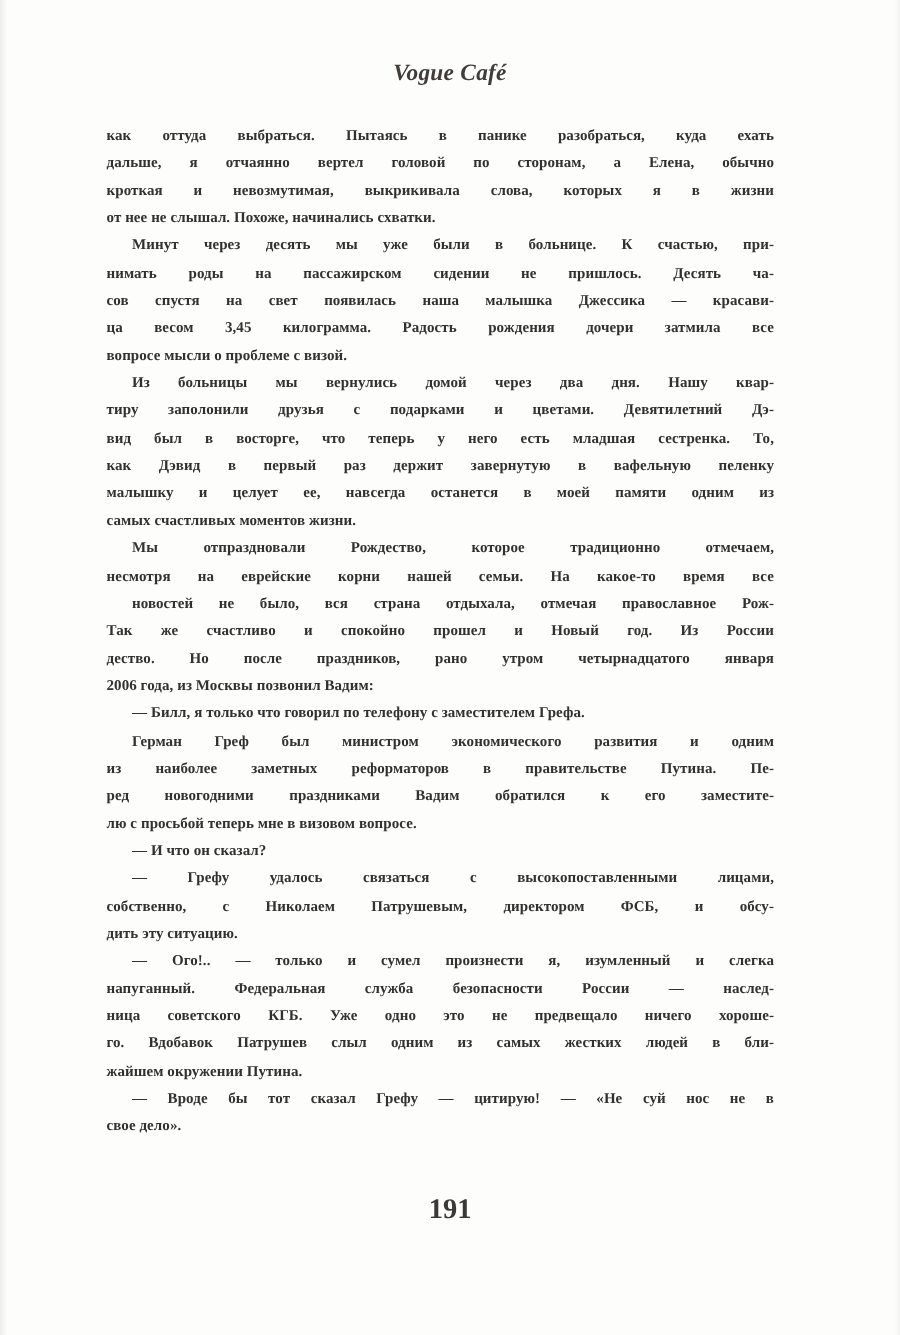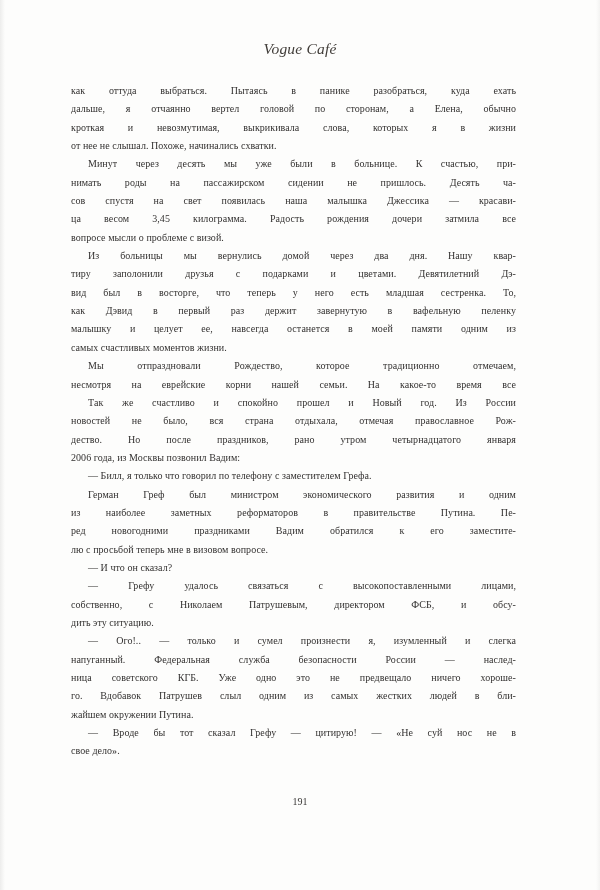--- a/index.html
+++ b/index.html
@@ -15,20 +15,21 @@
   }
   .page {
     position: relative;
     width: 600px;
     height: 890px;
     background: #fdfdfc;
     
     background-image:
       linear-gradient(to right, rgba(190,190,188,0.25) 0px, rgba(190,190,188,0.0) 5px),
       linear-gradient(to left, rgba(200,200,198,0.18) 0px, rgba(200,200,198,0.0) 4px);
+    font-weight: bold;
   }
   .running-header {
     position: absolute;
     top: 40px;
     left: 0;
     width: 600px;
     text-align: center;
     font-style: italic;
     font-size: 15.5px;
     letter-spacing: 0.2px;
@@ -58,21 +59,21 @@
   }
   .paragraph.indent .line:first-child {
     text-indent: 17px;
   }
   .page-number {
     position: absolute;
     top: 796px;
     left: 0;
     width: 600px;
     text-align: center;
-    font-size: 10px;
+    font-size: 19px;
     color: #3b3937;
     font-feature-settings: "onum" 1;
   }
 </style>
 </head>
 <body>
 
 <div class="page">
 
   <div class="running-header">Vogue Café</div>
@@ -97,22 +98,22 @@
         <div class="line">вид был в восторге, что теперь у него есть младшая сестренка. То,</div>
         <div class="line">как Дэвид в первый раз держит завернутую в вафельную пеленку</div>
         <div class="line">малышку и целует ее, навсегда останется в моей памяти одним из</div>
         <div class="line last">самых счастливых моментов жизни.</div>
       </div>
       <div class="paragraph indent">
         <div class="line">Мы отпраздновали Рождество, которое традиционно отмечаем,</div>
         <div class="line">несмотря на еврейские корни нашей семьи. На какое-то время все</div>
       </div>
       <div class="paragraph indent">
+        <div class="line">новостей не было, вся страна отдыхала, отмечая православное Рож-</div>
         <div class="line">Так же счастливо и спокойно прошел и Новый год. Из России</div>
-        <div class="line">новостей не было, вся страна отдыхала, отмечая православное Рож-</div>
         <div class="line">дество. Но после праздников, рано утром четырнадцатого января</div>
         <div class="line last">2006 года, из Москвы позвонил Вадим:</div>
       </div>
       <div class="paragraph indent">
         <div class="line last">— Билл, я только что говорил по телефону с заместителем Грефа.</div>
       </div>
       <div class="paragraph indent">
         <div class="line">Герман Греф был министром экономического развития и одним</div>
         <div class="line">из наиболее заметных реформаторов в правительстве Путина. Пе-</div>
         <div class="line">ред новогодними праздниками Вадим обратился к его заместите-</div>

